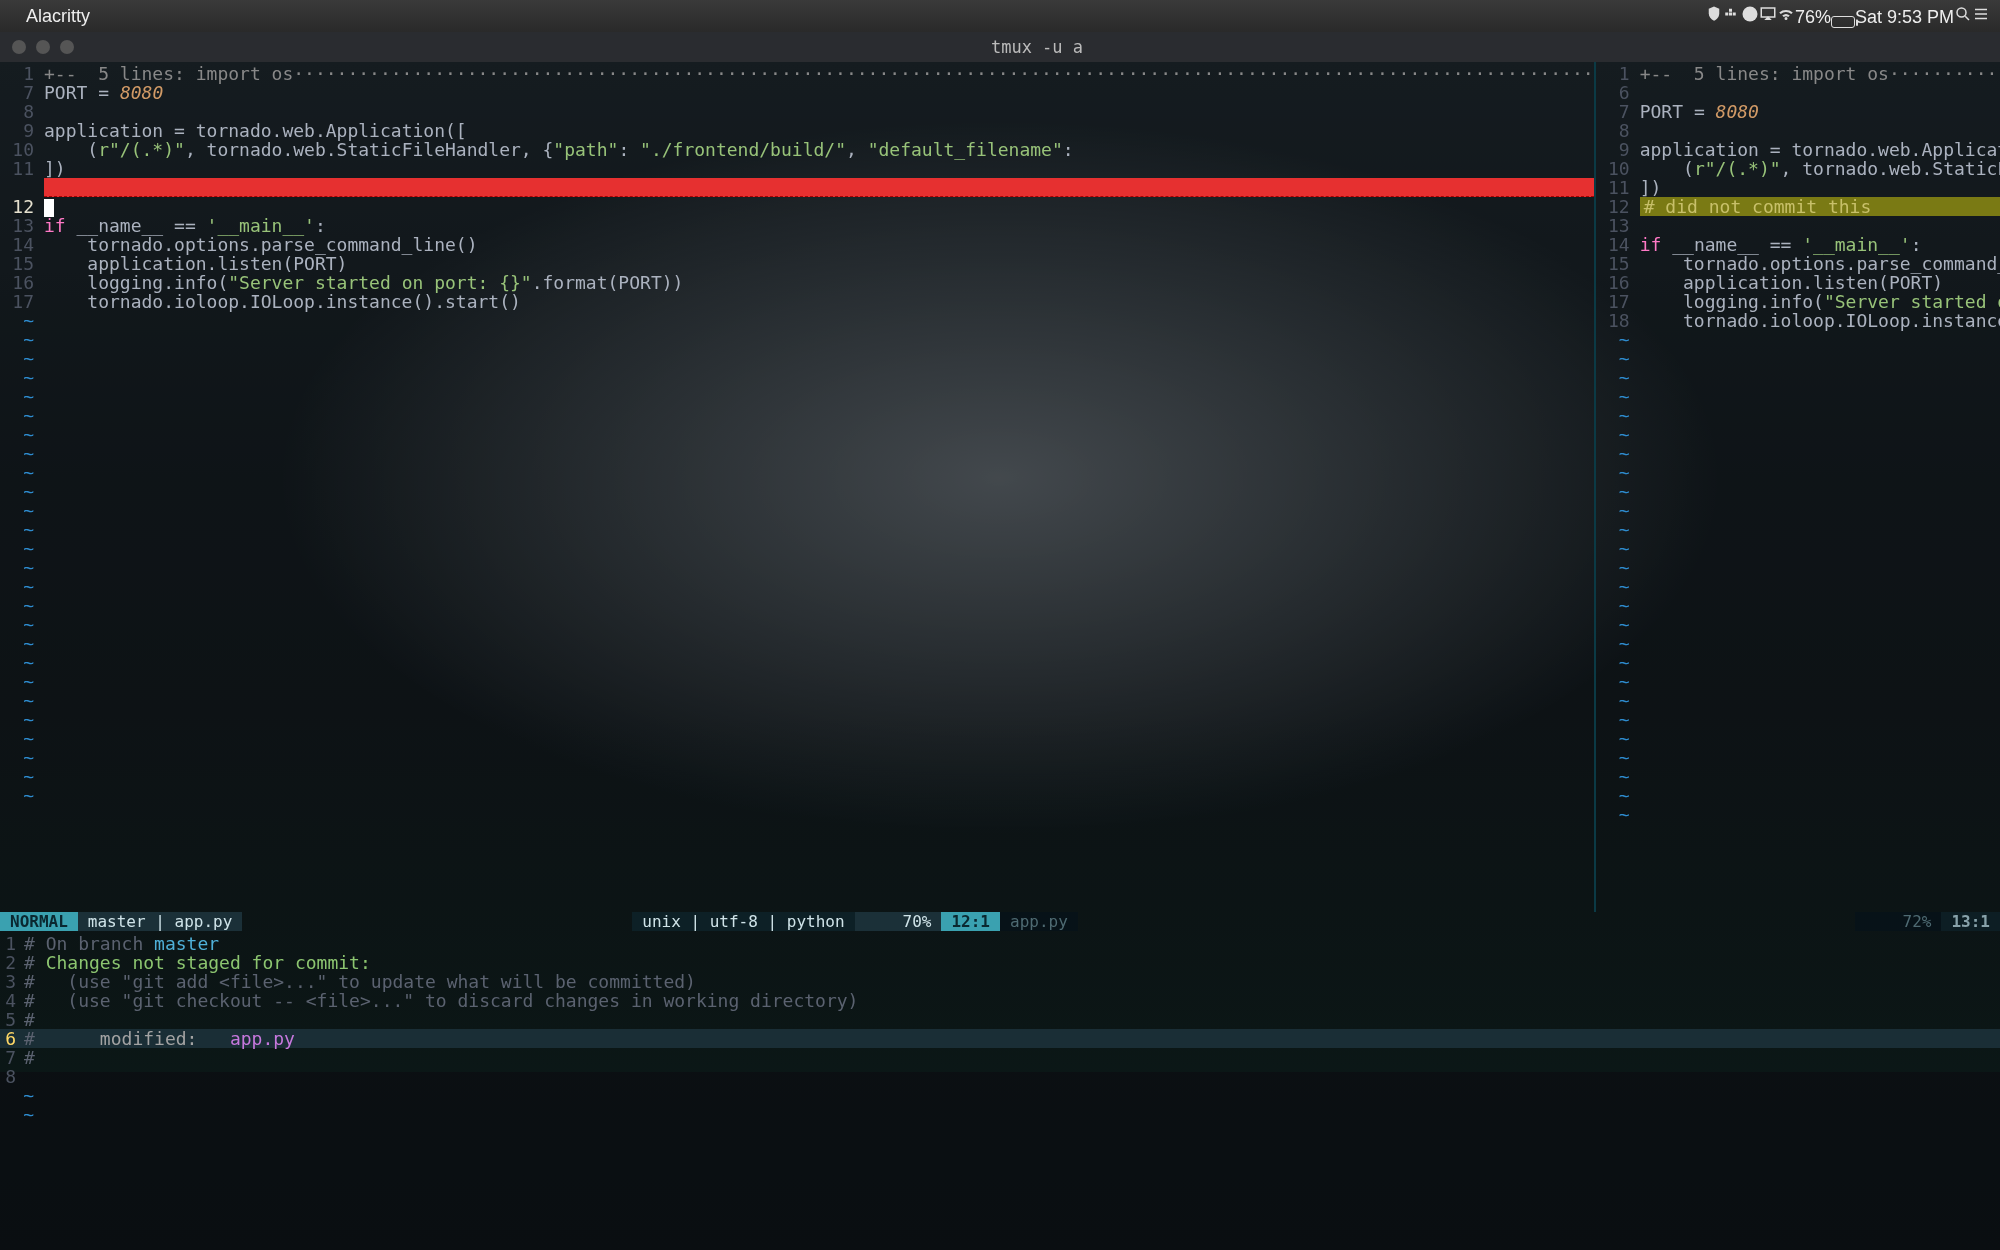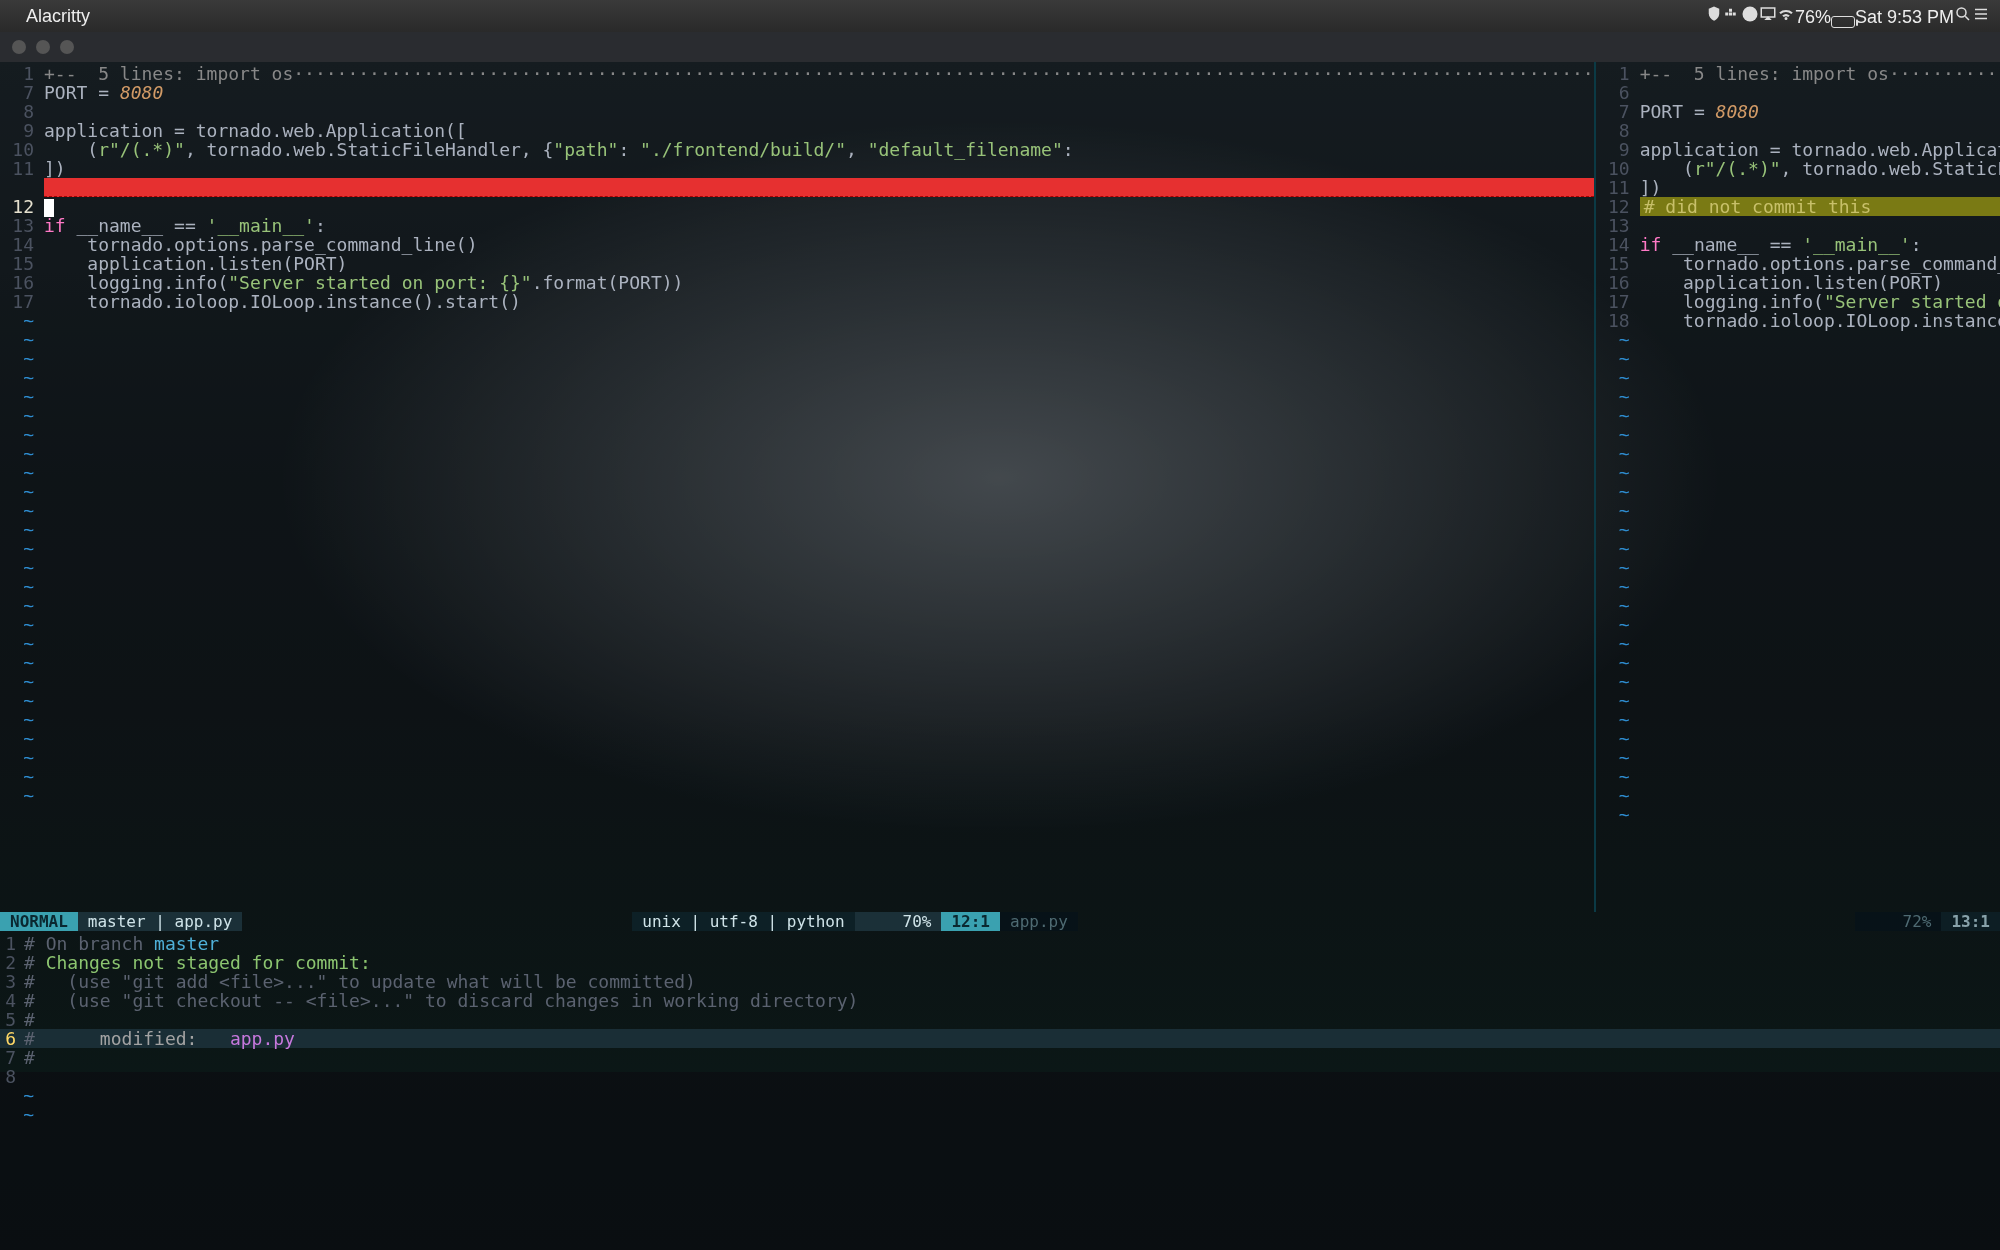--- a/index.html
+++ b/index.html
@@ -117,20 +117,21 @@
         </svg></span>
   </div>
 </div>
 
 <div class="titlebar">
   <div class="traffic">
     <span></span>
     <span></span>
     <span></span>
   </div>
+  <div class="title-center">tmux -u a</div>
 </div>
 
 <div class="term">
   <div class="bg"></div>
   <div class="content">
 
     <div class="split">
 
       <div class="pane">
         <div class="codewrap" id="pane-left">

